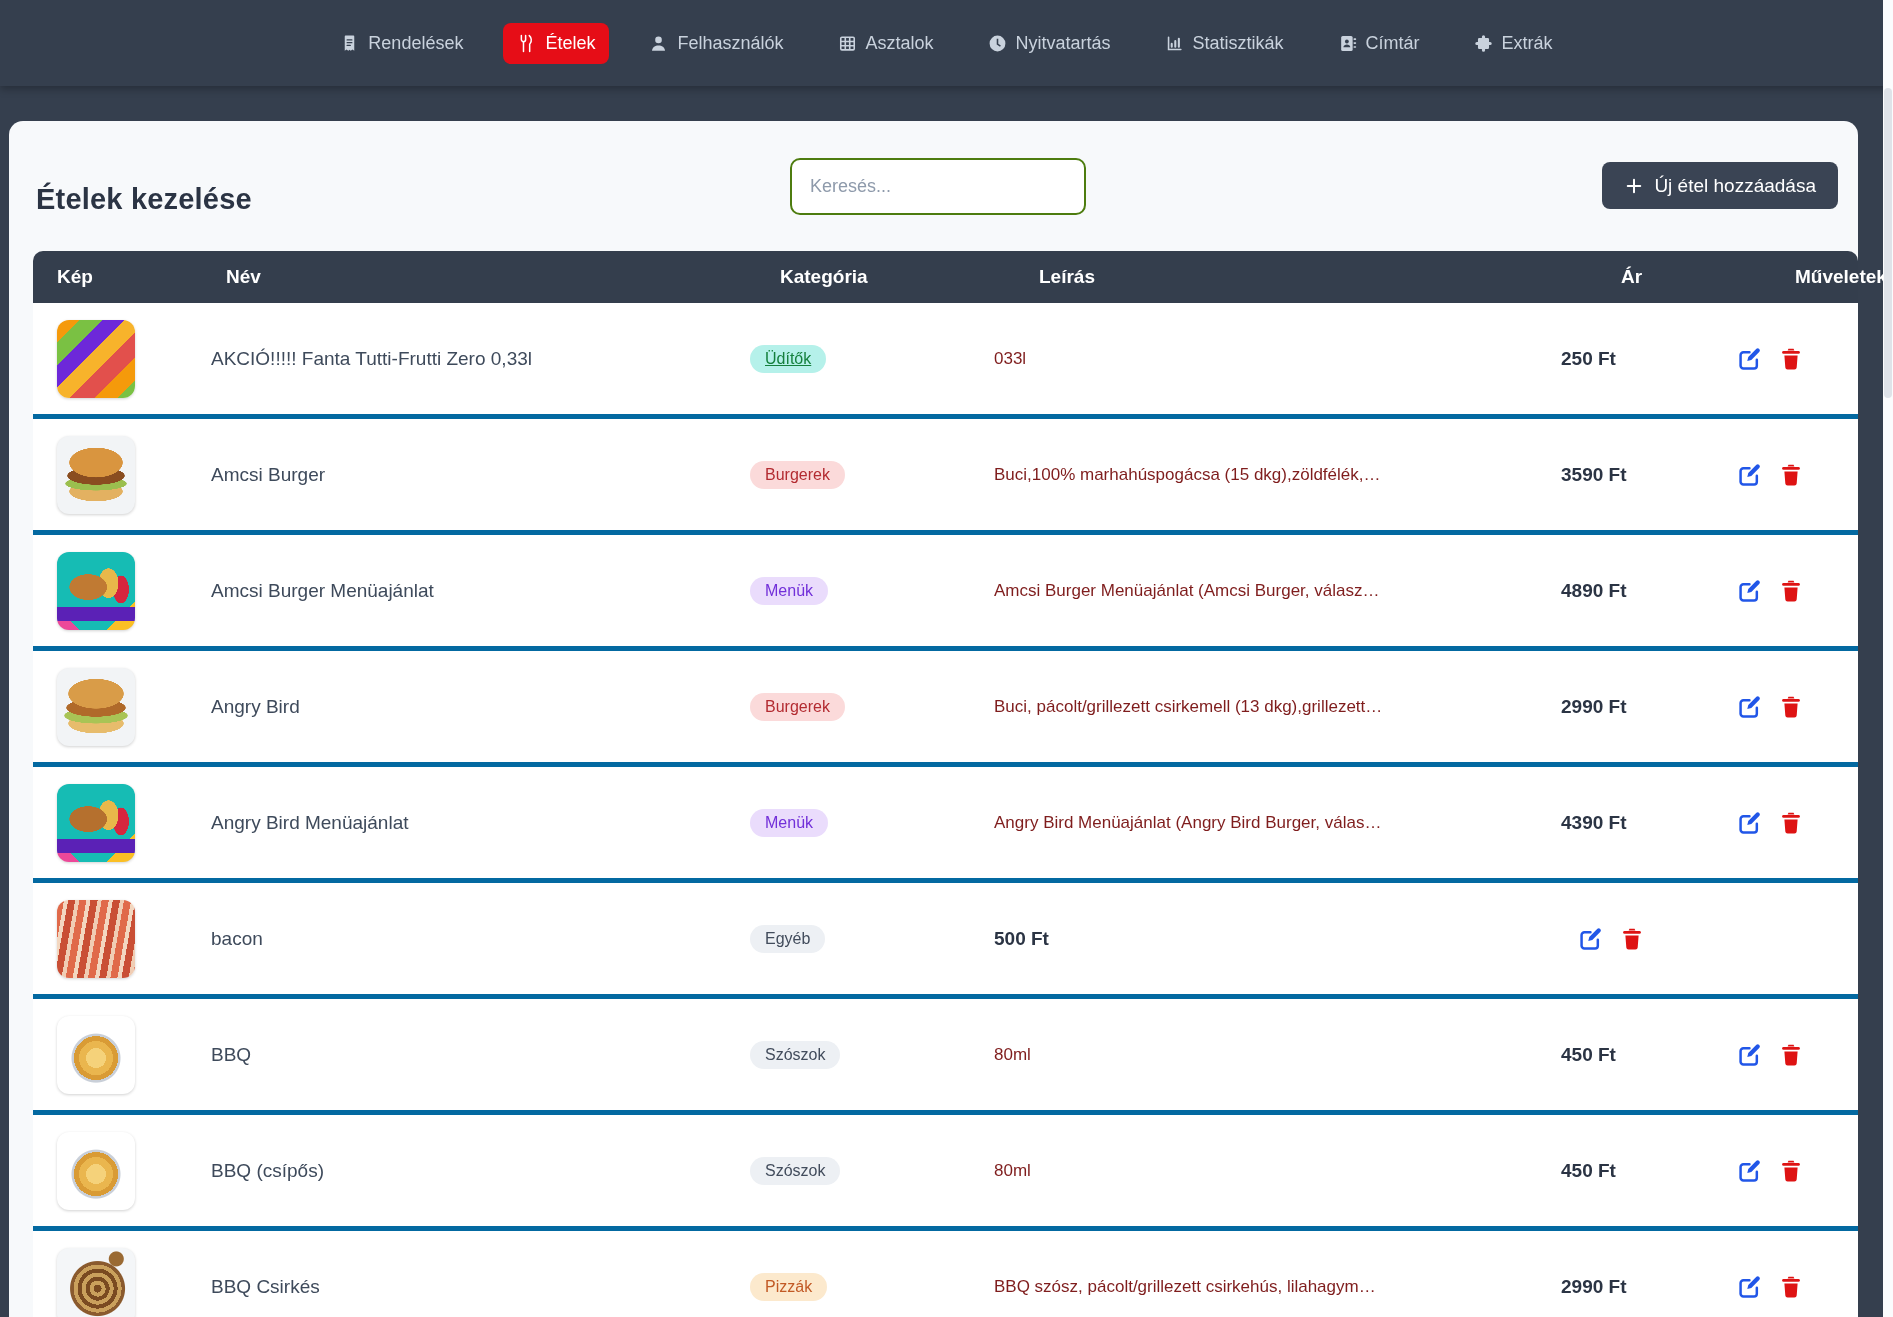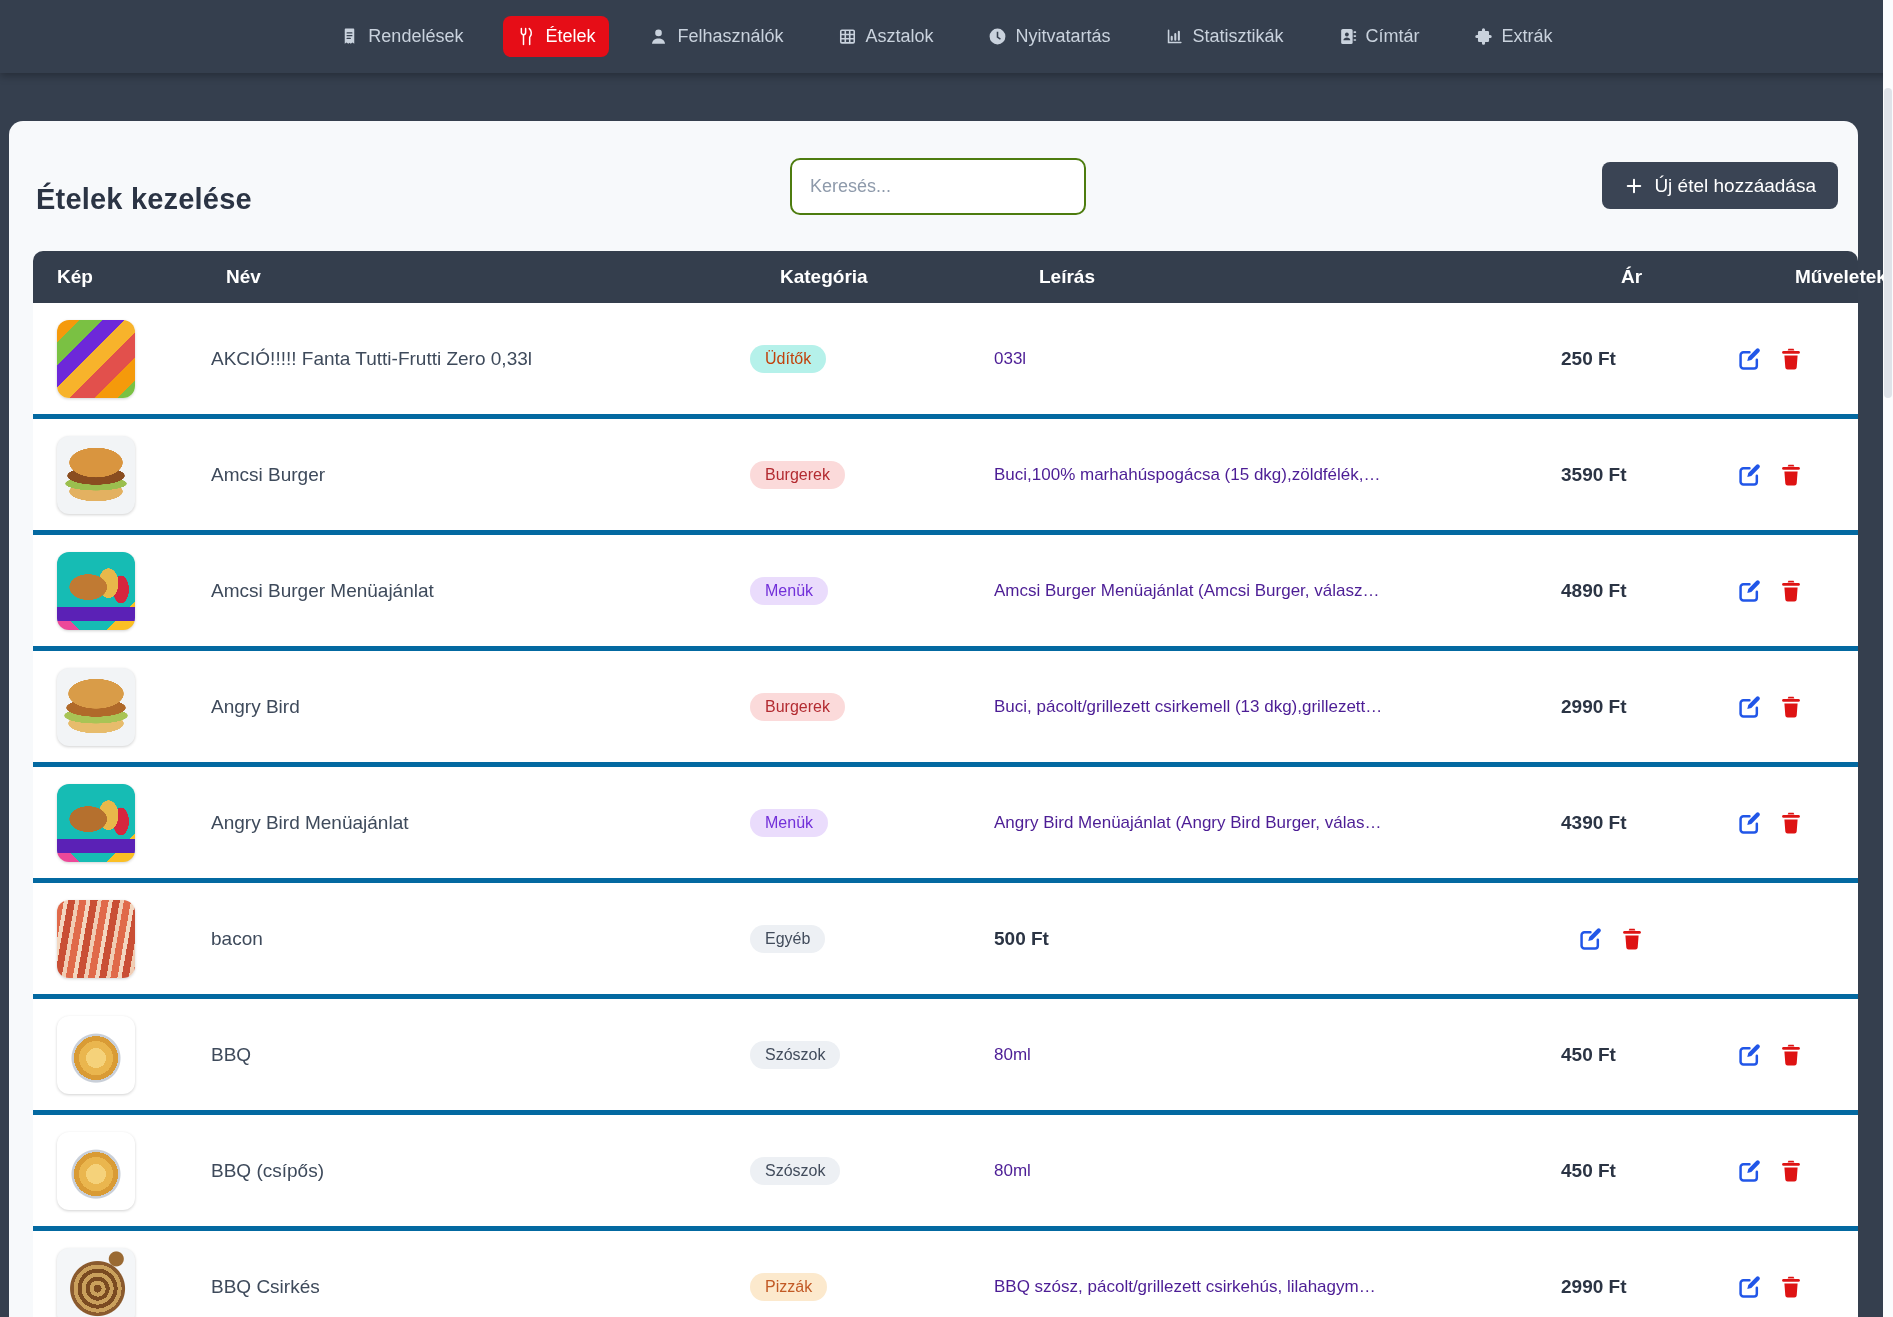--- a/index.html
+++ b/index.html
@@ -4,21 +4,21 @@
 <style>
   html,body{margin:0;padding:0;}
   body{
     width:1893px;height:1317px;overflow:hidden;position:relative;
     background:#353f4e;
     font-family:"Liberation Sans", sans-serif;
     -webkit-font-smoothing:antialiased;
   }
   
   .topnav{
-    position:absolute;left:0;top:0;width:100%;height:73px;
+    position:absolute;left:0;top:0;width:100%;height:86px;
     display:flex;align-items:center;justify-content:center;gap:26px;
     background:#353f4e;
     box-shadow:0 3px 8px rgba(0,0,0,.28);
     z-index:5;
   }
   .nav-item{
     display:flex;align-items:center;gap:9px;
     color:#c9d2dd;font-size:18px;font-weight:500;
     padding:10px 14px;border-radius:8px;cursor:pointer;text-decoration:none;
     white-space:nowrap;
@@ -68,27 +68,27 @@
   .td-imgwrap{padding-left:24px;}
   .food-img{
     width:78px;height:78px;border-radius:12px;
     box-shadow:0 1px 3px rgba(0,0,0,.18);
   }
   .td-name{font-size:19px;color:#3e4a5b;}
   .badge{
     display:inline-block;padding:6px 15px;border-radius:999px;
     font-size:16px;font-weight:400;line-height:1;
   }
-  .badge-uditok{background:#b5f1ea;color:#c2410c;}
+  .badge-uditok{background:#b5f1ea;color:#15803d;text-decoration:underline;}
   .badge-burgerek{background:#fbdada;color:#b32b31;}
   .badge-menuk{background:#eadcfc;color:#7230d9;}
   .badge-egyeb,.badge-szoszok{background:#edf0f4;color:#424c5c;}
   .badge-pizzak{background:#fce9cd;color:#c25a26;}
   .td-desc{
-    font-size:17px;color:#4c1d95;white-space:nowrap;overflow:hidden;
+    font-size:17px;color:#7f1d1d;white-space:nowrap;overflow:hidden;
     padding-right:30px;
   }
   .td-price{font-size:19px;font-weight:700;color:#2b3444;}
   .td-actions{display:flex;align-items:center;gap:14px;padding-left:16px;}
   .icon-btn{
     background:none;border:none;padding:0;cursor:pointer;
     width:27px;height:27px;display:flex;align-items:center;justify-content:center;
   }
   .icon-btn svg{width:26px;height:26px;display:block;}
   .icon-btn.edit{color:#2156e8;}

